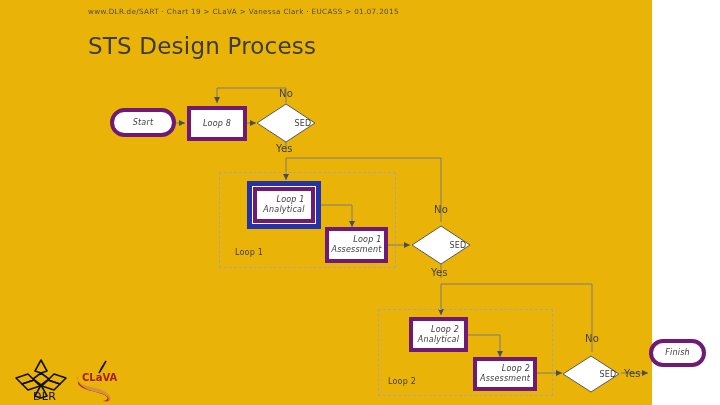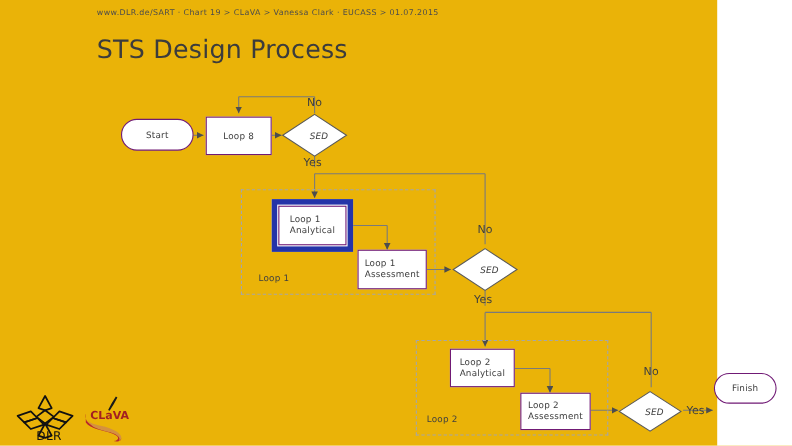--- a/index.html
+++ b/index.html
@@ -45,53 +45,53 @@
   
   #flow {
     position: absolute;
     left: 0; top: 0;
     width: 720px; height: 405px;
   }
   .node {
     position: absolute;
     box-sizing: border-box;
     background: #ffffff;
-    border: 1px solid #701a75;
+    border: 4px solid #701a75;
     display: flex;
     align-items: center;
     justify-content: center;
-    text-align: left;
+    text-align: right;
     font-size: 8px;
     color: #404040;
     line-height: 1.25;
     letter-spacing: 0.2px;
+    font-style: italic;
   }
   .node.terminal {
     border-radius: 40px;
   }
   .node .lbl { display: block; }
   .diamond-wrap {
     position: absolute;
   }
   .diamond-wrap svg {
     position: absolute;
     left: 0; top: 0;
     overflow: visible;
   }
   .diamond-wrap .dlabel {
     position: absolute;
-    left: 4px; top: 0;
+    left: 17px; top: 0;
     width: 100%; height: 100%;
     display: flex;
     align-items: center;
     justify-content: center;
     font-size: 8px;
     color: #404040;
     letter-spacing: 0.2px;
-    font-style: italic;
   }
   .group-box {
     position: absolute;
     box-sizing: border-box;
     border: 1px dashed #a6a6a6;
     background: transparent;
   }
   .group-label {
     position: absolute;
     font-size: 8px;

